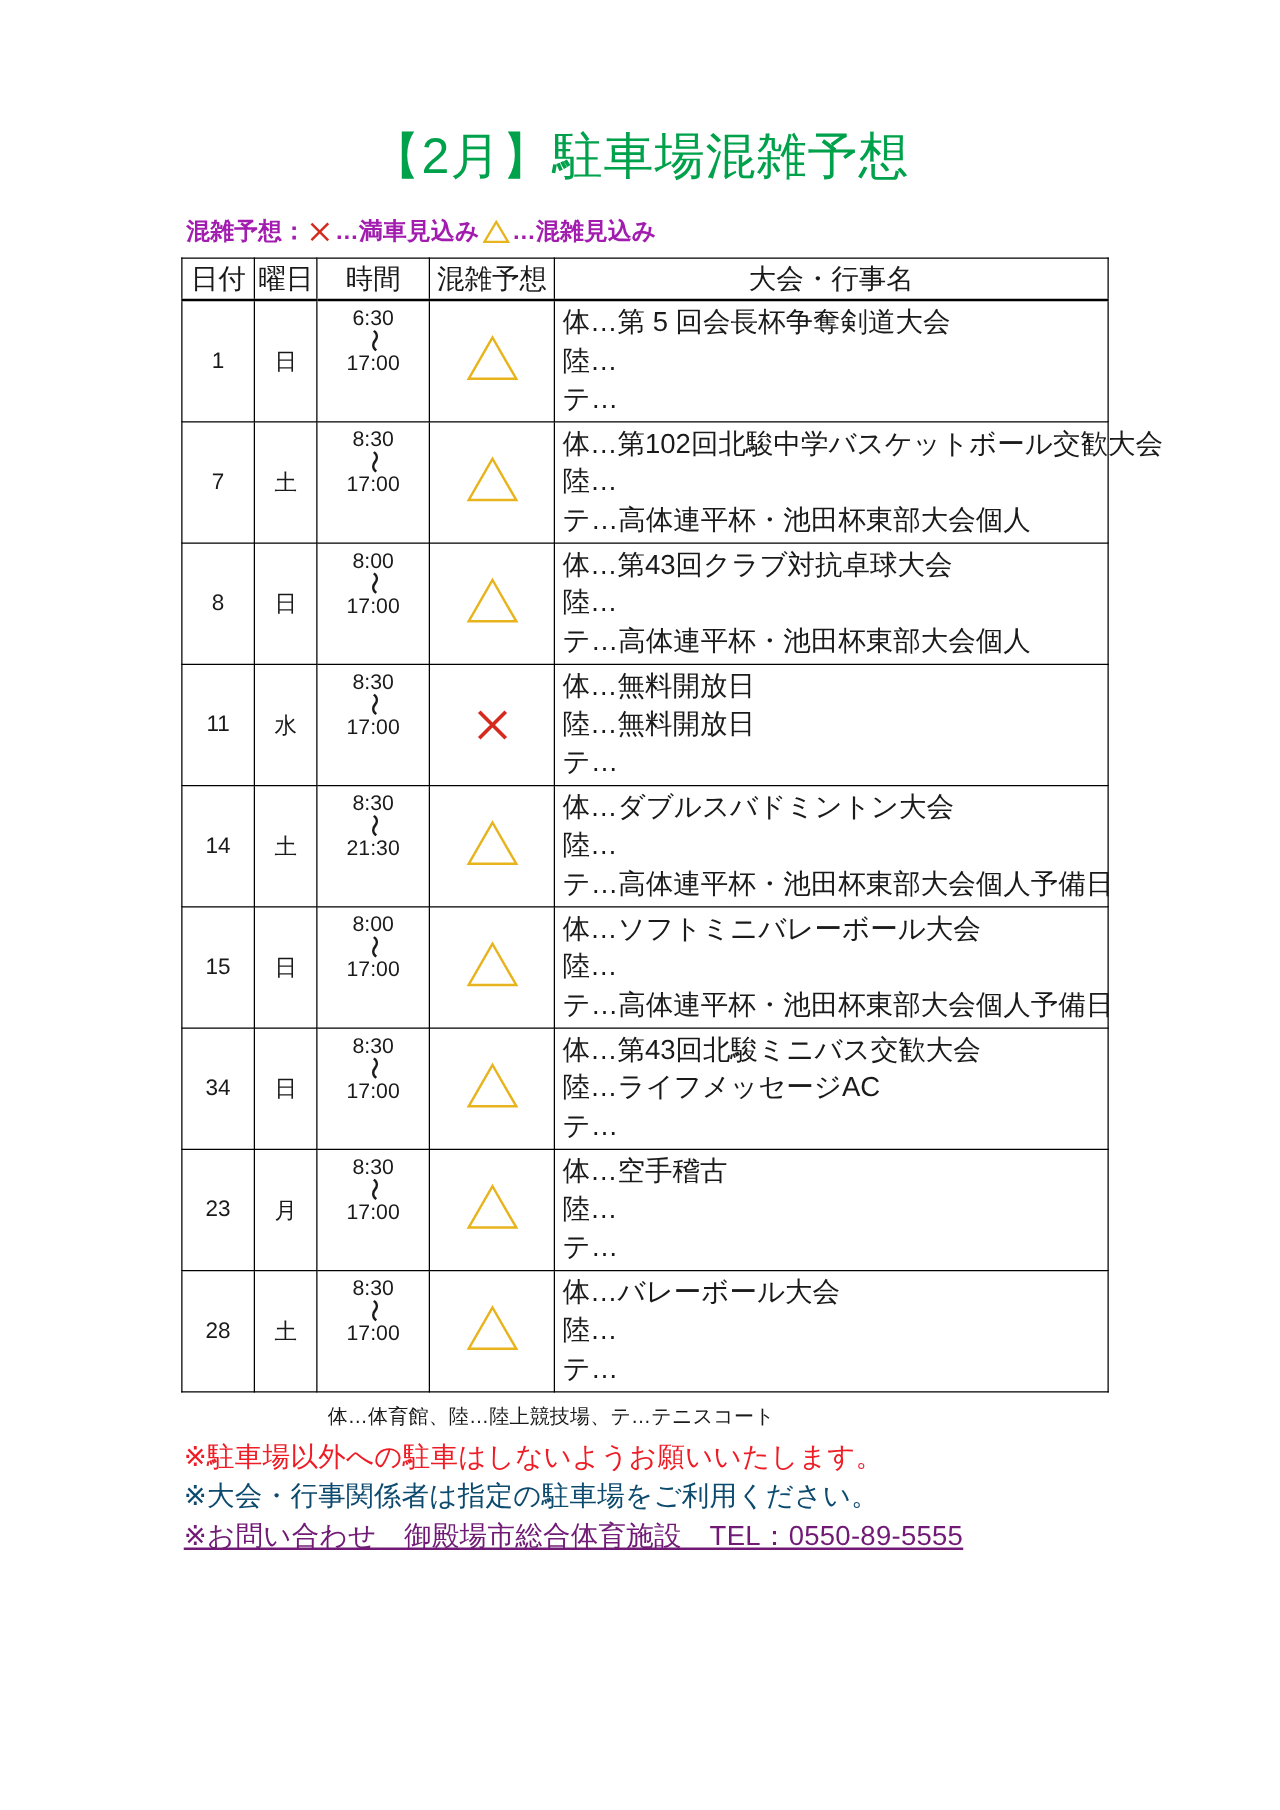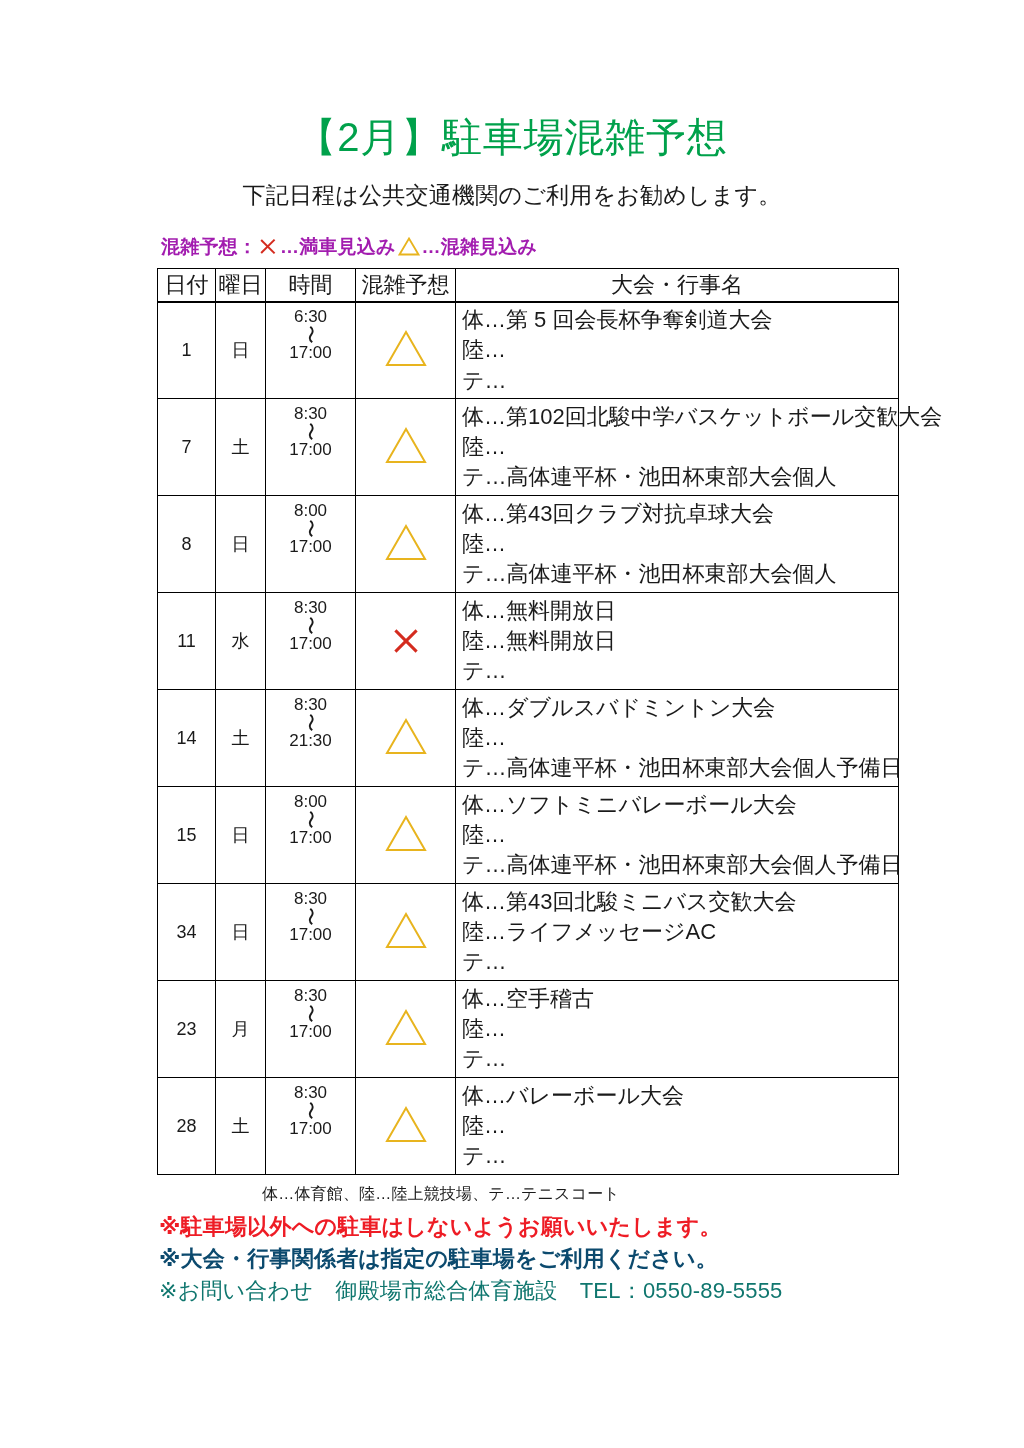--- a/index.html
+++ b/index.html
@@ -13,21 +13,21 @@
     height: 1448px;
     font-family: "Liberation Sans", "DejaVu Sans", sans-serif;
     color: #1a1a1a;
     position: relative;
     overflow: hidden;
   }
   .page {
     width: 1024px;
     height: 1448px;
     box-sizing: border-box;
-    padding: 16px;
+    padding: 4px;
     position: relative;
   }
 
   
   .title {
     text-align: center;
     font-size: 40px;
     line-height: 1.15;
     font-weight: 400;
     color: #00a14b;
@@ -193,31 +193,30 @@
   }
   .notes {
     padding: 6px 0 0 143px;
   }
   .note-line {
     font-size: 22px;
     line-height: 1.45;
     letter-spacing: 0.01em;
     white-space: pre;
   }
-  .note-red { color: #ee1c25; font-weight: bold; }
-  .note-black { color: #0f766e; }
+  .note-red { color: #ee1c25; }
+  .note-black { color: #701a75; text-decoration: underline; }
 </style>
 </head>
 <body>
 
 <div class="page">
 
   <h1 class="title" style="color: rgb(0, 161, 75);">【2月】駐車場混雑予想</h1>
 
-  <p class="subtitle">下記日程は公共交通機関のご利用をお勧めします。</p>
 
   <div class="legend">
     <span class="lg-text">混雑予想：</span>
     <span class="mark-x-inline"></span>
     <span class="lg-text">…満車見込み</span>
     <span class="mark-tri-inline">
       <svg viewBox="0 0 22 19" width="22" height="19" aria-hidden="true">
         <polygon points="11,1.5 20.5,17.5 1.5,17.5" fill="none" stroke="#e8b41e" stroke-width="1.8"></polygon>
       </svg>
     </span>

